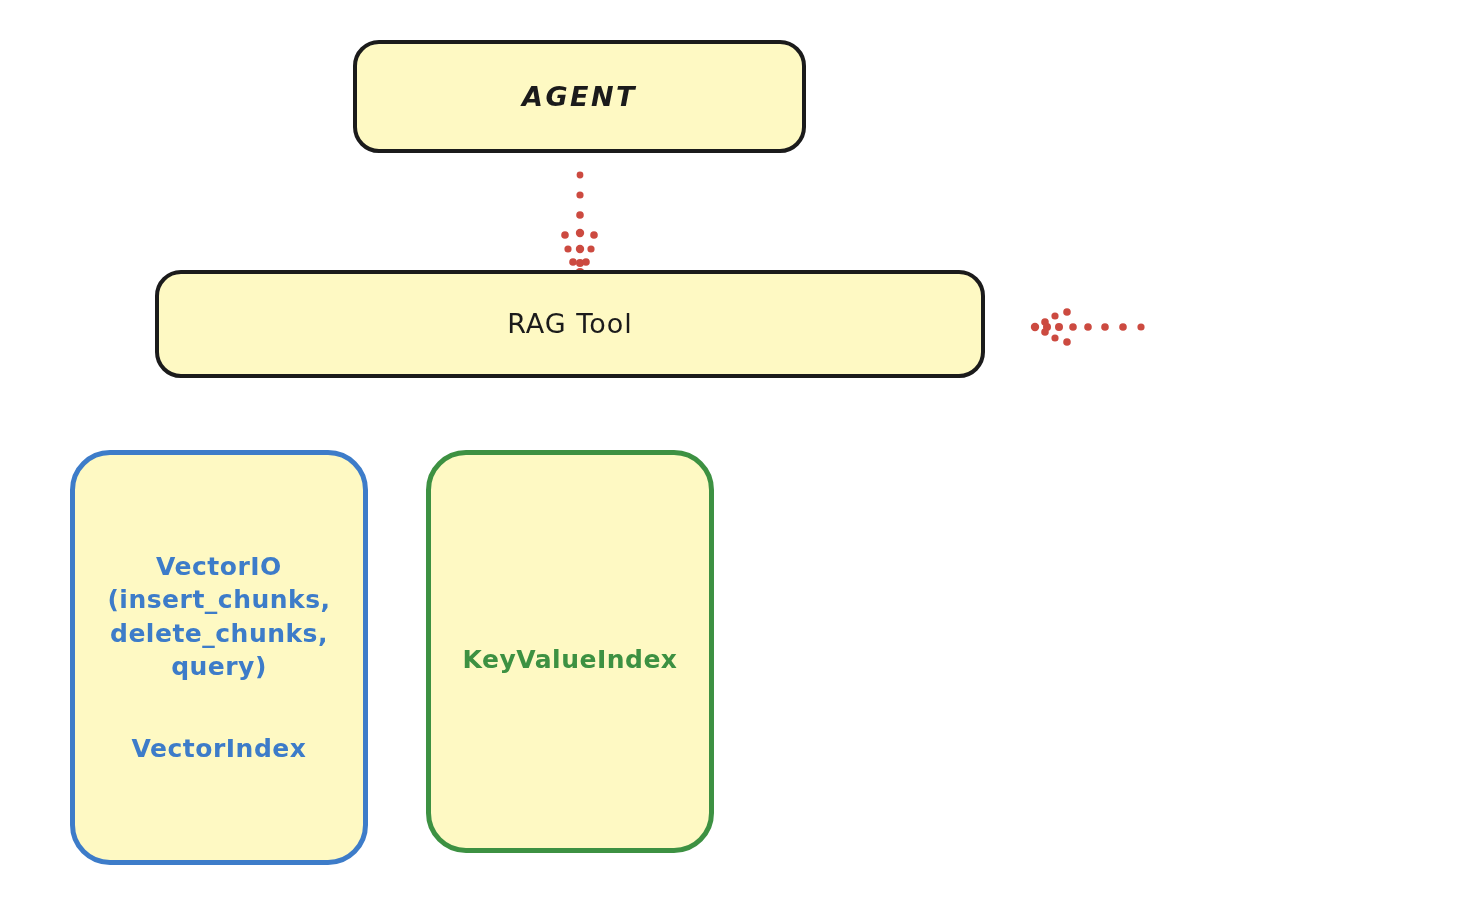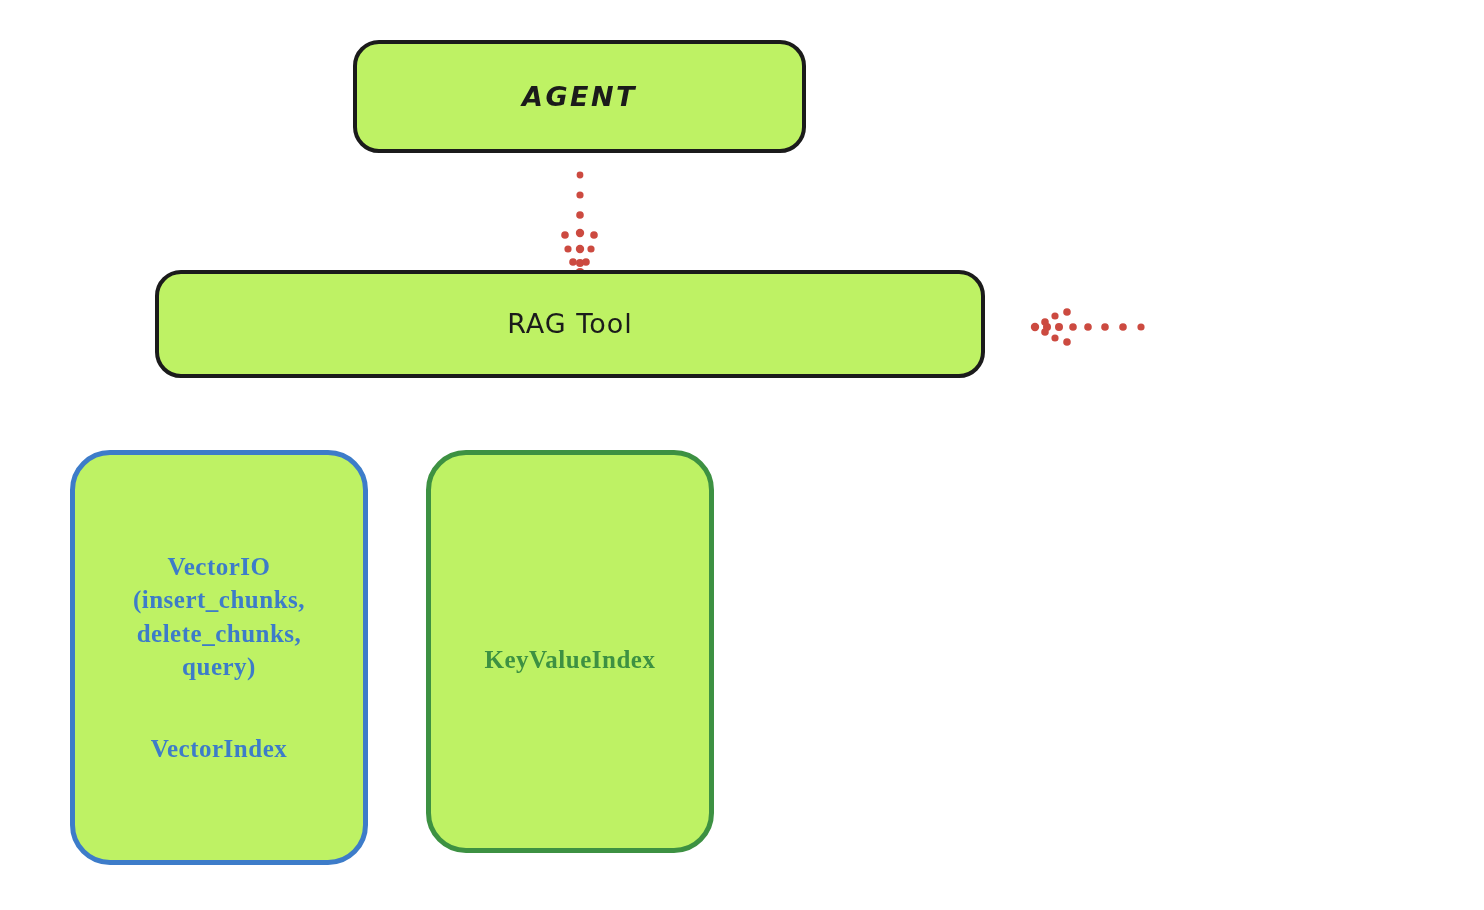--- a/index.html
+++ b/index.html
@@ -16,21 +16,21 @@
     width: 1484px;
     height: 910px;
     background: #ffffff;
     overflow: hidden;
   }
 
   
   .node {
     position: absolute;
     box-sizing: border-box;
-    background: #bef264;
+    background: #fef9c3;
     display: flex;
     align-items: center;
     justify-content: center;
     text-align: center;
   }
 
   .node-label {
     white-space: pre-line;
     line-height: 1.30;
     letter-spacing: 0.5px;
@@ -58,21 +58,20 @@
   .node.store {
     border-width: 5px;
     border-style: solid;
     border-radius: 40px;
     flex-direction: column;
   }
   .node.store .node-label {
     font-size: 25px;
     font-weight: 600;
     line-height: 1.34;
-    font-family: Liberation Serif, serif;
   }
 
   
   .annotation {
     position: absolute;
     font-size: 27px;
     font-weight: 600;
     line-height: 1.30;
     white-space: pre-line;
     letter-spacing: 0.4px;

